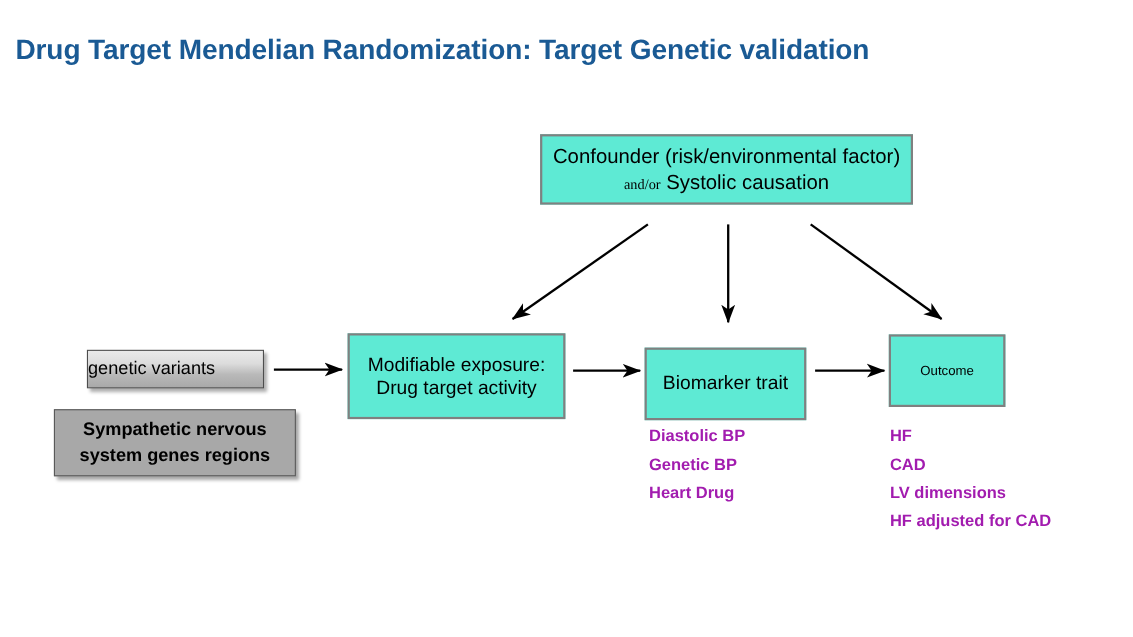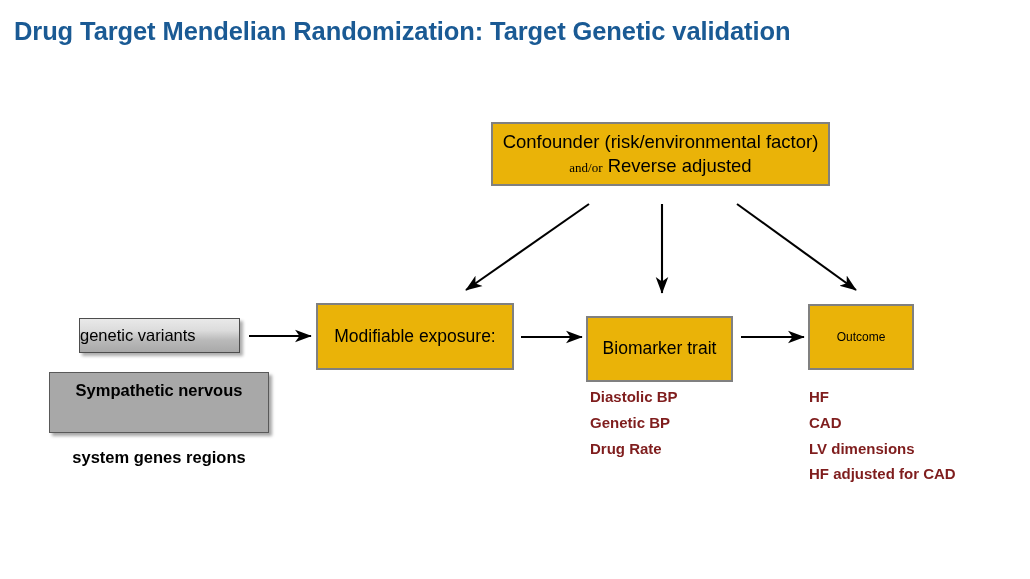--- a/index.html
+++ b/index.html
@@ -13,33 +13,33 @@
     height: 579px;
     background: #ffffff;
     overflow: hidden;
     font-family: "Liberation Sans", sans-serif;
   }
 
   
   #title {
     position: absolute;
     left: 14px;
-    top: 17px;
+    top: 32px;
     font-size: 25.5px;
     font-weight: bold;
     color: #1A5A94;
     letter-spacing: -0.1px;
     white-space: nowrap;
   }
 
   
   .pbox {
     position: absolute;
     box-sizing: border-box;
-    background: #eab308;
+    background: #5eead4;
     border: 2px solid #808080;
     display: flex;
     align-items: center;
     justify-content: center;
     text-align: center;
     color: #000000;
     line-height: 1.22;
   }
 
   #box-confounder {
@@ -56,21 +56,21 @@
   #box-confounder .small {
     font-size: 13px;
     vertical-align: baseline;
     font-family: Liberation Serif, serif;
   }
 
   #box-exposure {
     left: 316px;
     top: 303px;
     width: 198px;
-    height: 67px;
+    height: 78px;
     font-size: 17.5px;
     flex-direction: column;
   }
   #box-exposure .line { white-space: nowrap; }
 
   #box-biomarker {
     left: 586px;
     top: 316px;
     width: 147px;
     height: 66px;
@@ -116,28 +116,28 @@
     box-shadow: 3px 3px 3px rgba(0,0,0,0.35);
     display: flex;
     flex-direction: column;
     align-items: center;
     justify-content: center;
     font-size: 16.5px;
     font-weight: bold;
     color: #000000;
     line-height: 1.42;
   }
-  #box-sns .line { white-space: nowrap; margin-top: 43px; }
+  #box-sns .line { white-space: nowrap; }
 
   
   .caplist {
     position: absolute;
     font-size: 15px;
     font-weight: bold;
-    color: #7f1d1d;
+    color: #a21caf;
     line-height: 1.72;
     white-space: nowrap;
   }
   #list-biomarker { left: 590px; top: 384px; }
   #list-outcome   { left: 809px; top: 384px; }
 
   
   #arrows {
     position: absolute;
     left: 0;
@@ -149,48 +149,49 @@
 </style>
 </head>
 <body>
 
 <div id="slide">
 
   <div id="title">Drug Target Mendelian Randomization: Target Genetic validation</div>
 
   <div class="pbox" id="box-confounder">
     <div class="line1">Confounder (risk/environmental factor)</div>
-    <div class="line2"><span class="small">and/or</span><span> Reverse adjusted</span></div>
+    <div class="line2"><span class="small">and/or</span><span> Systolic causation</span></div>
   </div>
 
   <div id="box-variants">
     <span>genetic variants</span>
   </div>
 
   <div id="box-sns">
     <span class="line">Sympathetic nervous</span>
     <span class="line">system genes regions</span>
   </div>
 
   <div class="pbox" id="box-exposure">
     <span class="line">Modifiable exposure:</span>
+    <span class="line">Drug target activity</span>
   </div>
 
   <div class="pbox" id="box-biomarker">
     <span>Biomarker trait</span>
   </div>
 
   <div class="pbox" id="box-outcome">
     <span>Outcome</span>
   </div>
 
   <div class="caplist" id="list-biomarker">
       <div>Diastolic BP</div>
       <div>Genetic BP</div>
-      <div>Drug Rate</div>
+      <div>Heart Drug</div>
     </div>
 
   <div class="caplist" id="list-outcome">
       <div>HF</div>
       <div>CAD</div>
       <div>LV dimensions</div>
       <div>HF adjusted for CAD</div>
     </div>
 
   <svg id="arrows" viewBox="0 0 1030 579">

